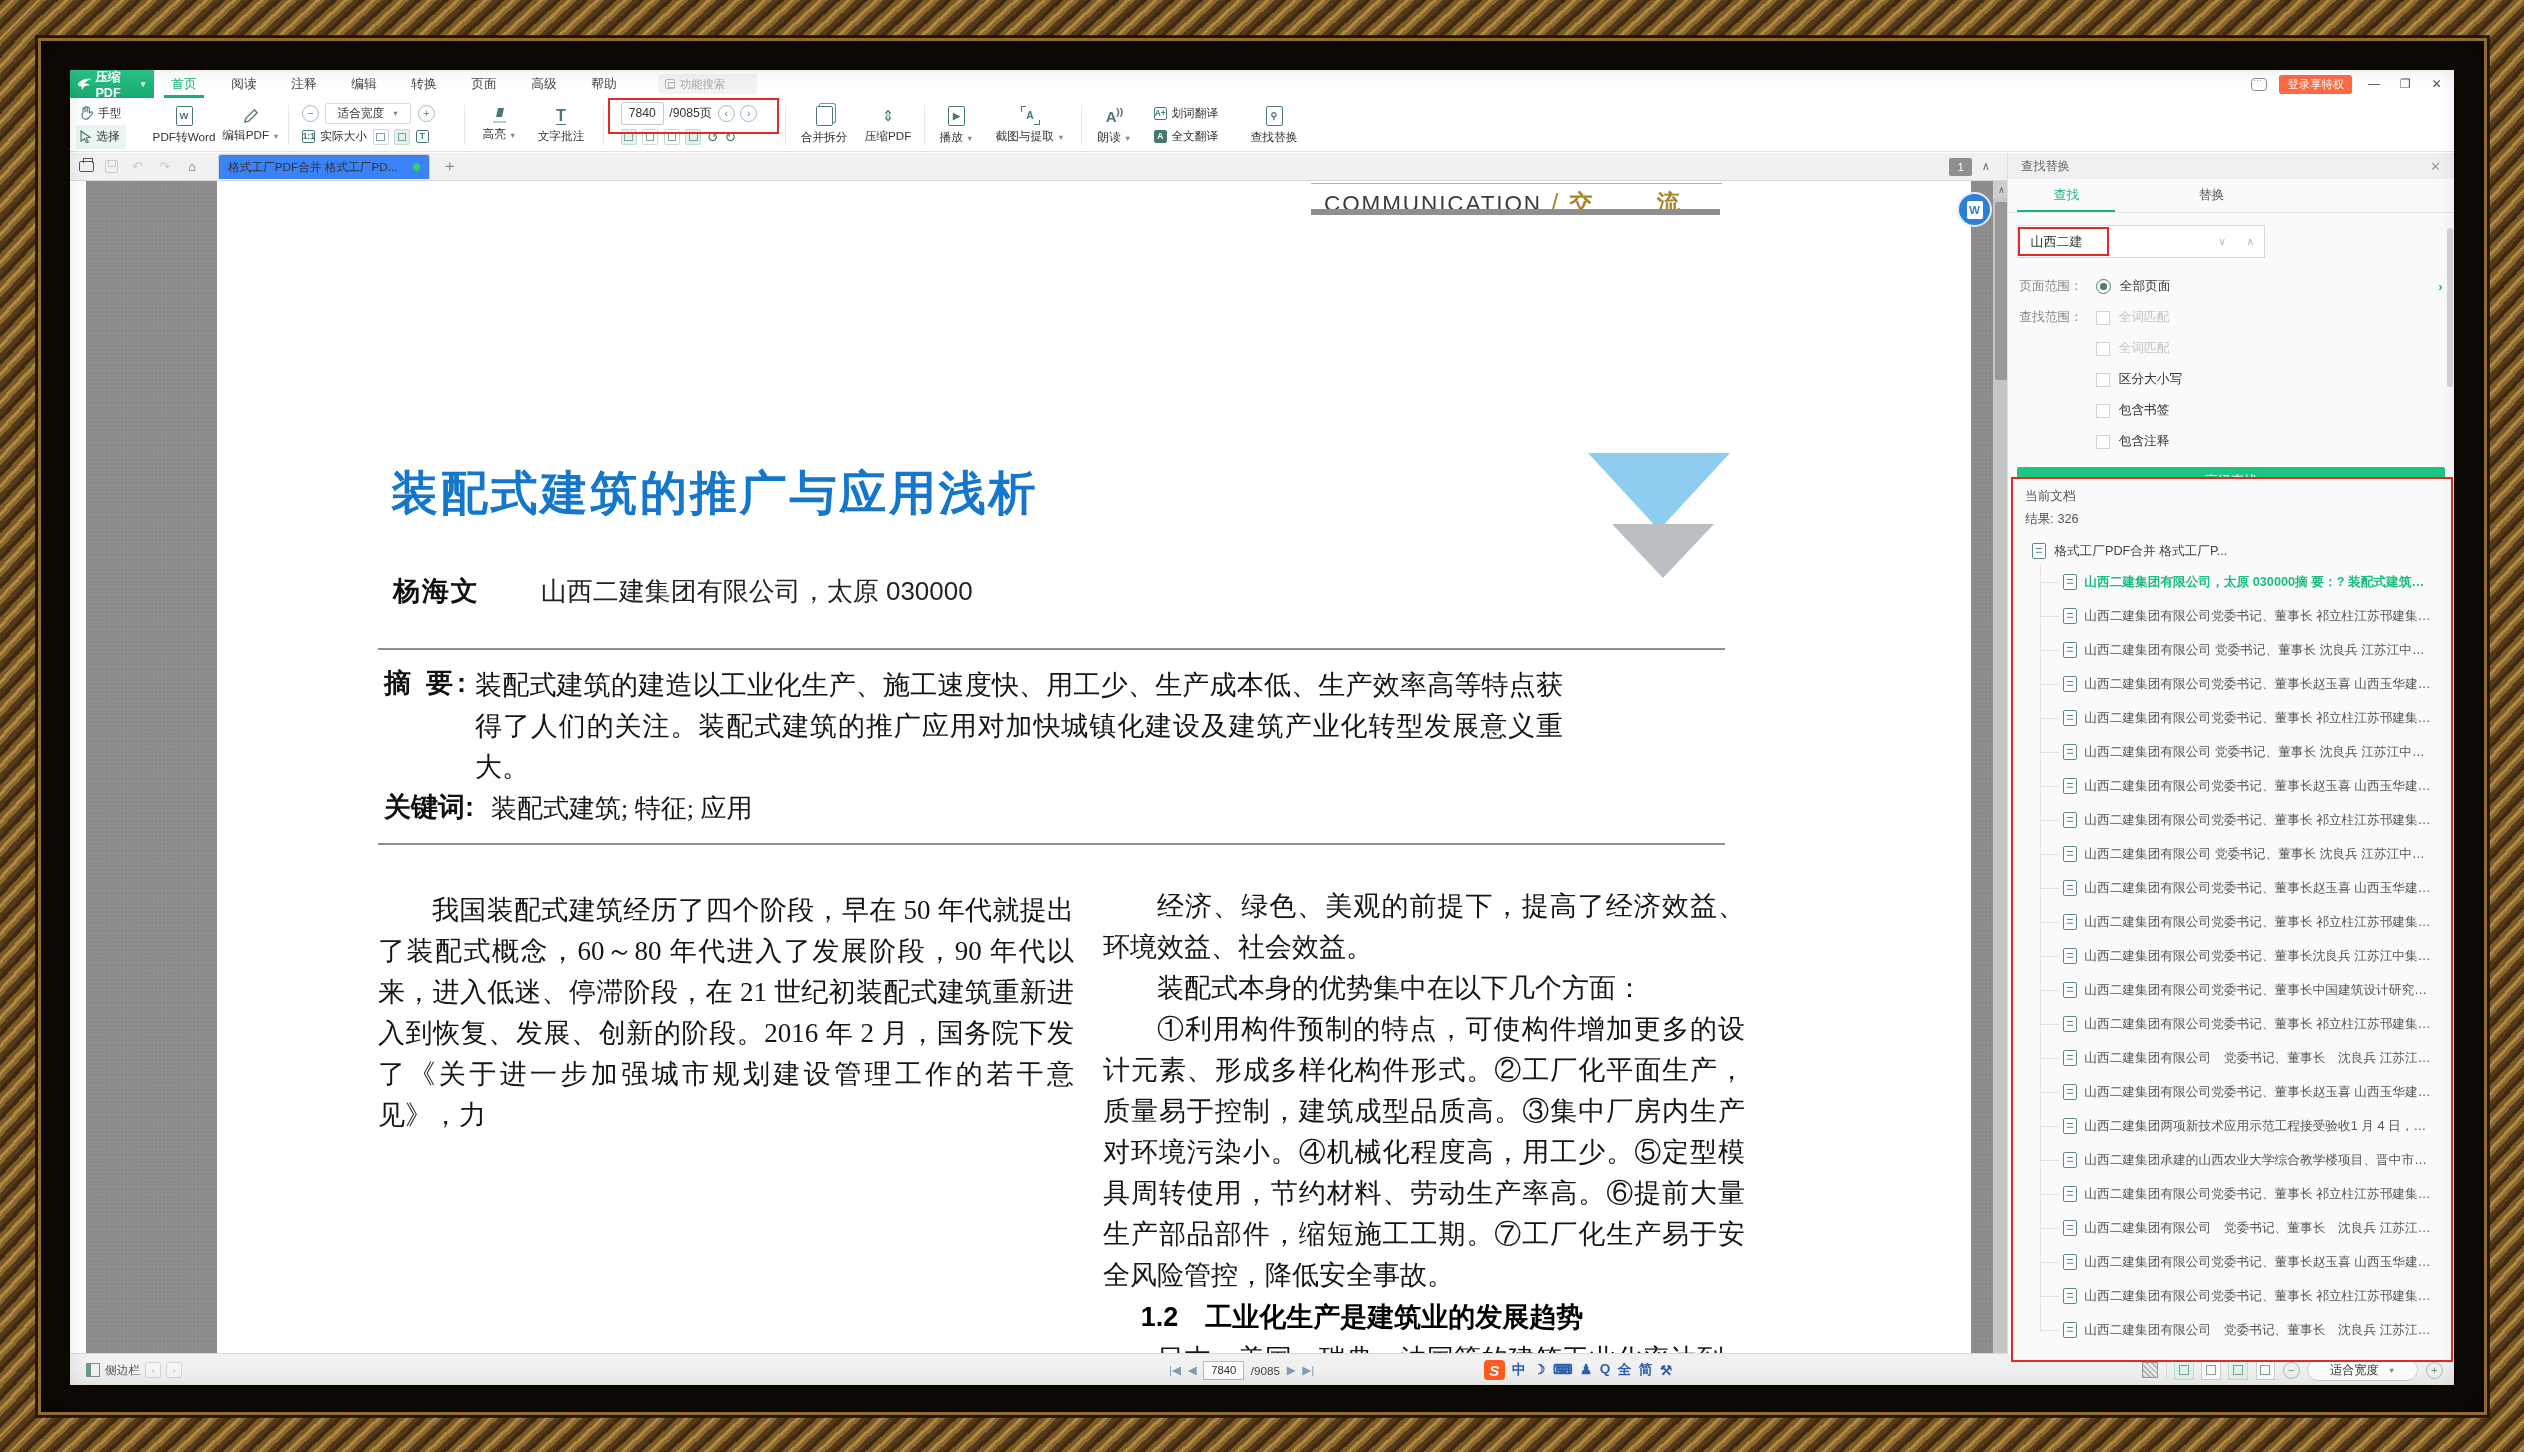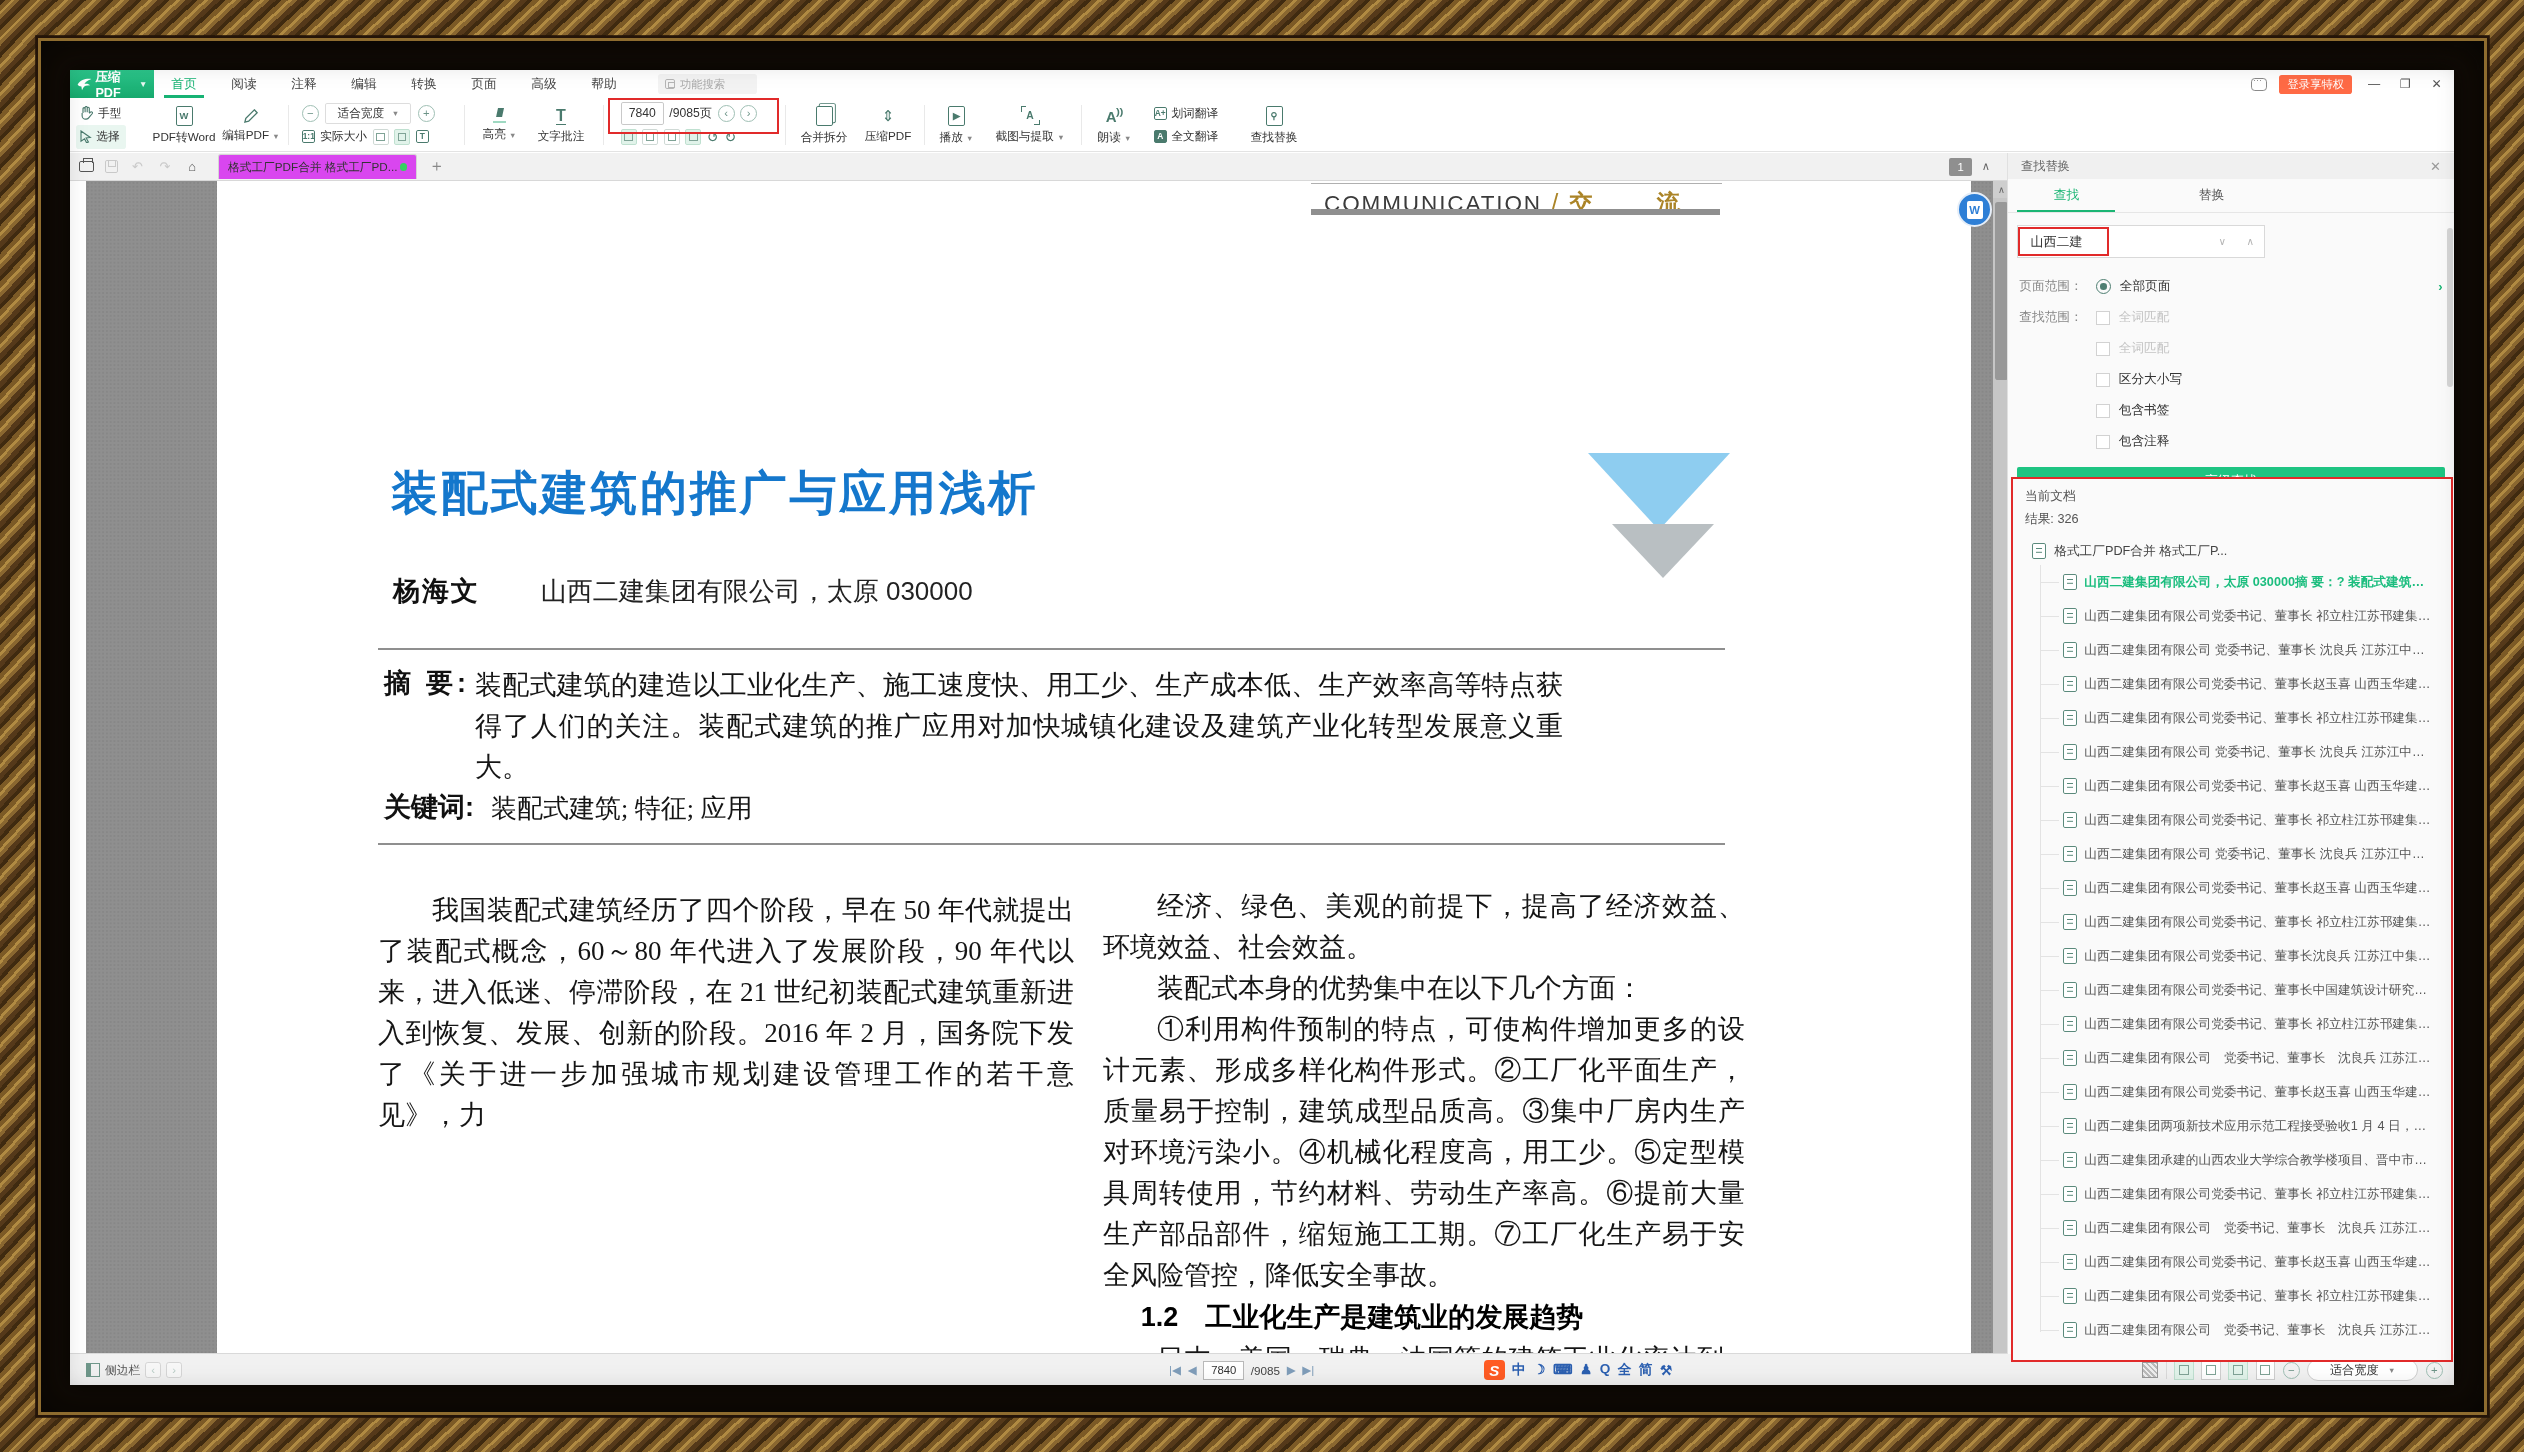--- a/index.html
+++ b/index.html
@@ -63,21 +63,21 @@
   .marker::before{content:"";position:absolute;left:3.8px;top:0;width:5.6px;height:9.4px;background:#4a7a6d;transform:skewX(-12deg)}
   .marker::after{content:"";position:absolute;left:0;bottom:0;width:13px;height:2.8px;background:#9fd9c2}
 
   
   .tabstrip{position:absolute;left:0;top:83px;width:1937px;height:28px;background:#f1f1f1;border-bottom:0.9px solid #d8d8d8;display:flex;align-items:center;padding-left:9.4px;font-size:12.2px}
   .sico{width:19px;text-align:center;margin-right:8.4px;font-size:13px}
   .printer{width:15px;height:11.3px;border:1.4px solid #555;border-radius:1.9px;position:relative;margin-right:10.3px}
   .printer::before{content:"";position:absolute;left:2.8px;top:-3.8px;width:7.5px;height:3.8px;border:1.4px solid #555;border-bottom:none}
   .floppy{width:13px;height:13px;border:1.4px solid #c9c9c9;border-radius:1.9px;position:relative;margin-right:10.3px}
   .floppy::after{content:"";position:absolute;left:2.8px;top:0;width:5.6px;height:4.7px;border:1.4px solid #c9c9c9;border-top:none}
-  .dtab{margin-left:7.5px;height:25px;background:#d946ef;border:0.9px solid #d5d5d5;border-bottom:none;border-radius:2.8px 2.8px 0 0;display:flex;align-items:center;gap:2px;padding:0 9.4px;color:#333;font-size:11.7px}
+  .dtab{margin-left:7.5px;height:25px;background:#3b82f6;border:0.9px solid #d5d5d5;border-bottom:none;border-radius:2.8px 2.8px 0 0;display:flex;align-items:center;gap:15px;padding:0 9.4px;color:#333;font-size:11.7px}
   .gdot{width:7.5px;height:7.5px;border-radius:50%;background:#35cf62}
   .addtab{margin-left:11.3px;color:#888;font-size:16px}
   .pbadge{margin-left:auto;width:23.4px;height:18px;background:#8f8f8f;color:#fff;font-size:11.3px;text-align:center;line-height:18px;border-radius:1.9px}
   .strip-chev{color:#666;font-size:11.3px;margin:0 17px 0 9.4px}
 
   
   .docarea{position:absolute;left:16px;top:111px;width:1937px;height:1276px;background:#8f8f8f;background-image:radial-gradient(#878787 0.9px,transparent 0.9px);background-size:3.8px 3.8px;overflow:hidden}
   .page{position:absolute;left:131px;top:0;width:1754px;height:1172px;background:#fff;overflow:hidden;color:#1c1c1c}
   .phdr-line{position:absolute;left:1094px;top:1.9px;width:411px;height:0.9px;background:#b0b0b0}
   .phdr{position:absolute;left:1107px;top:5.6px;width:403px;display:flex;align-items:baseline;font-size:22.5px;color:#3b3b3b;letter-spacing:1.9px}

